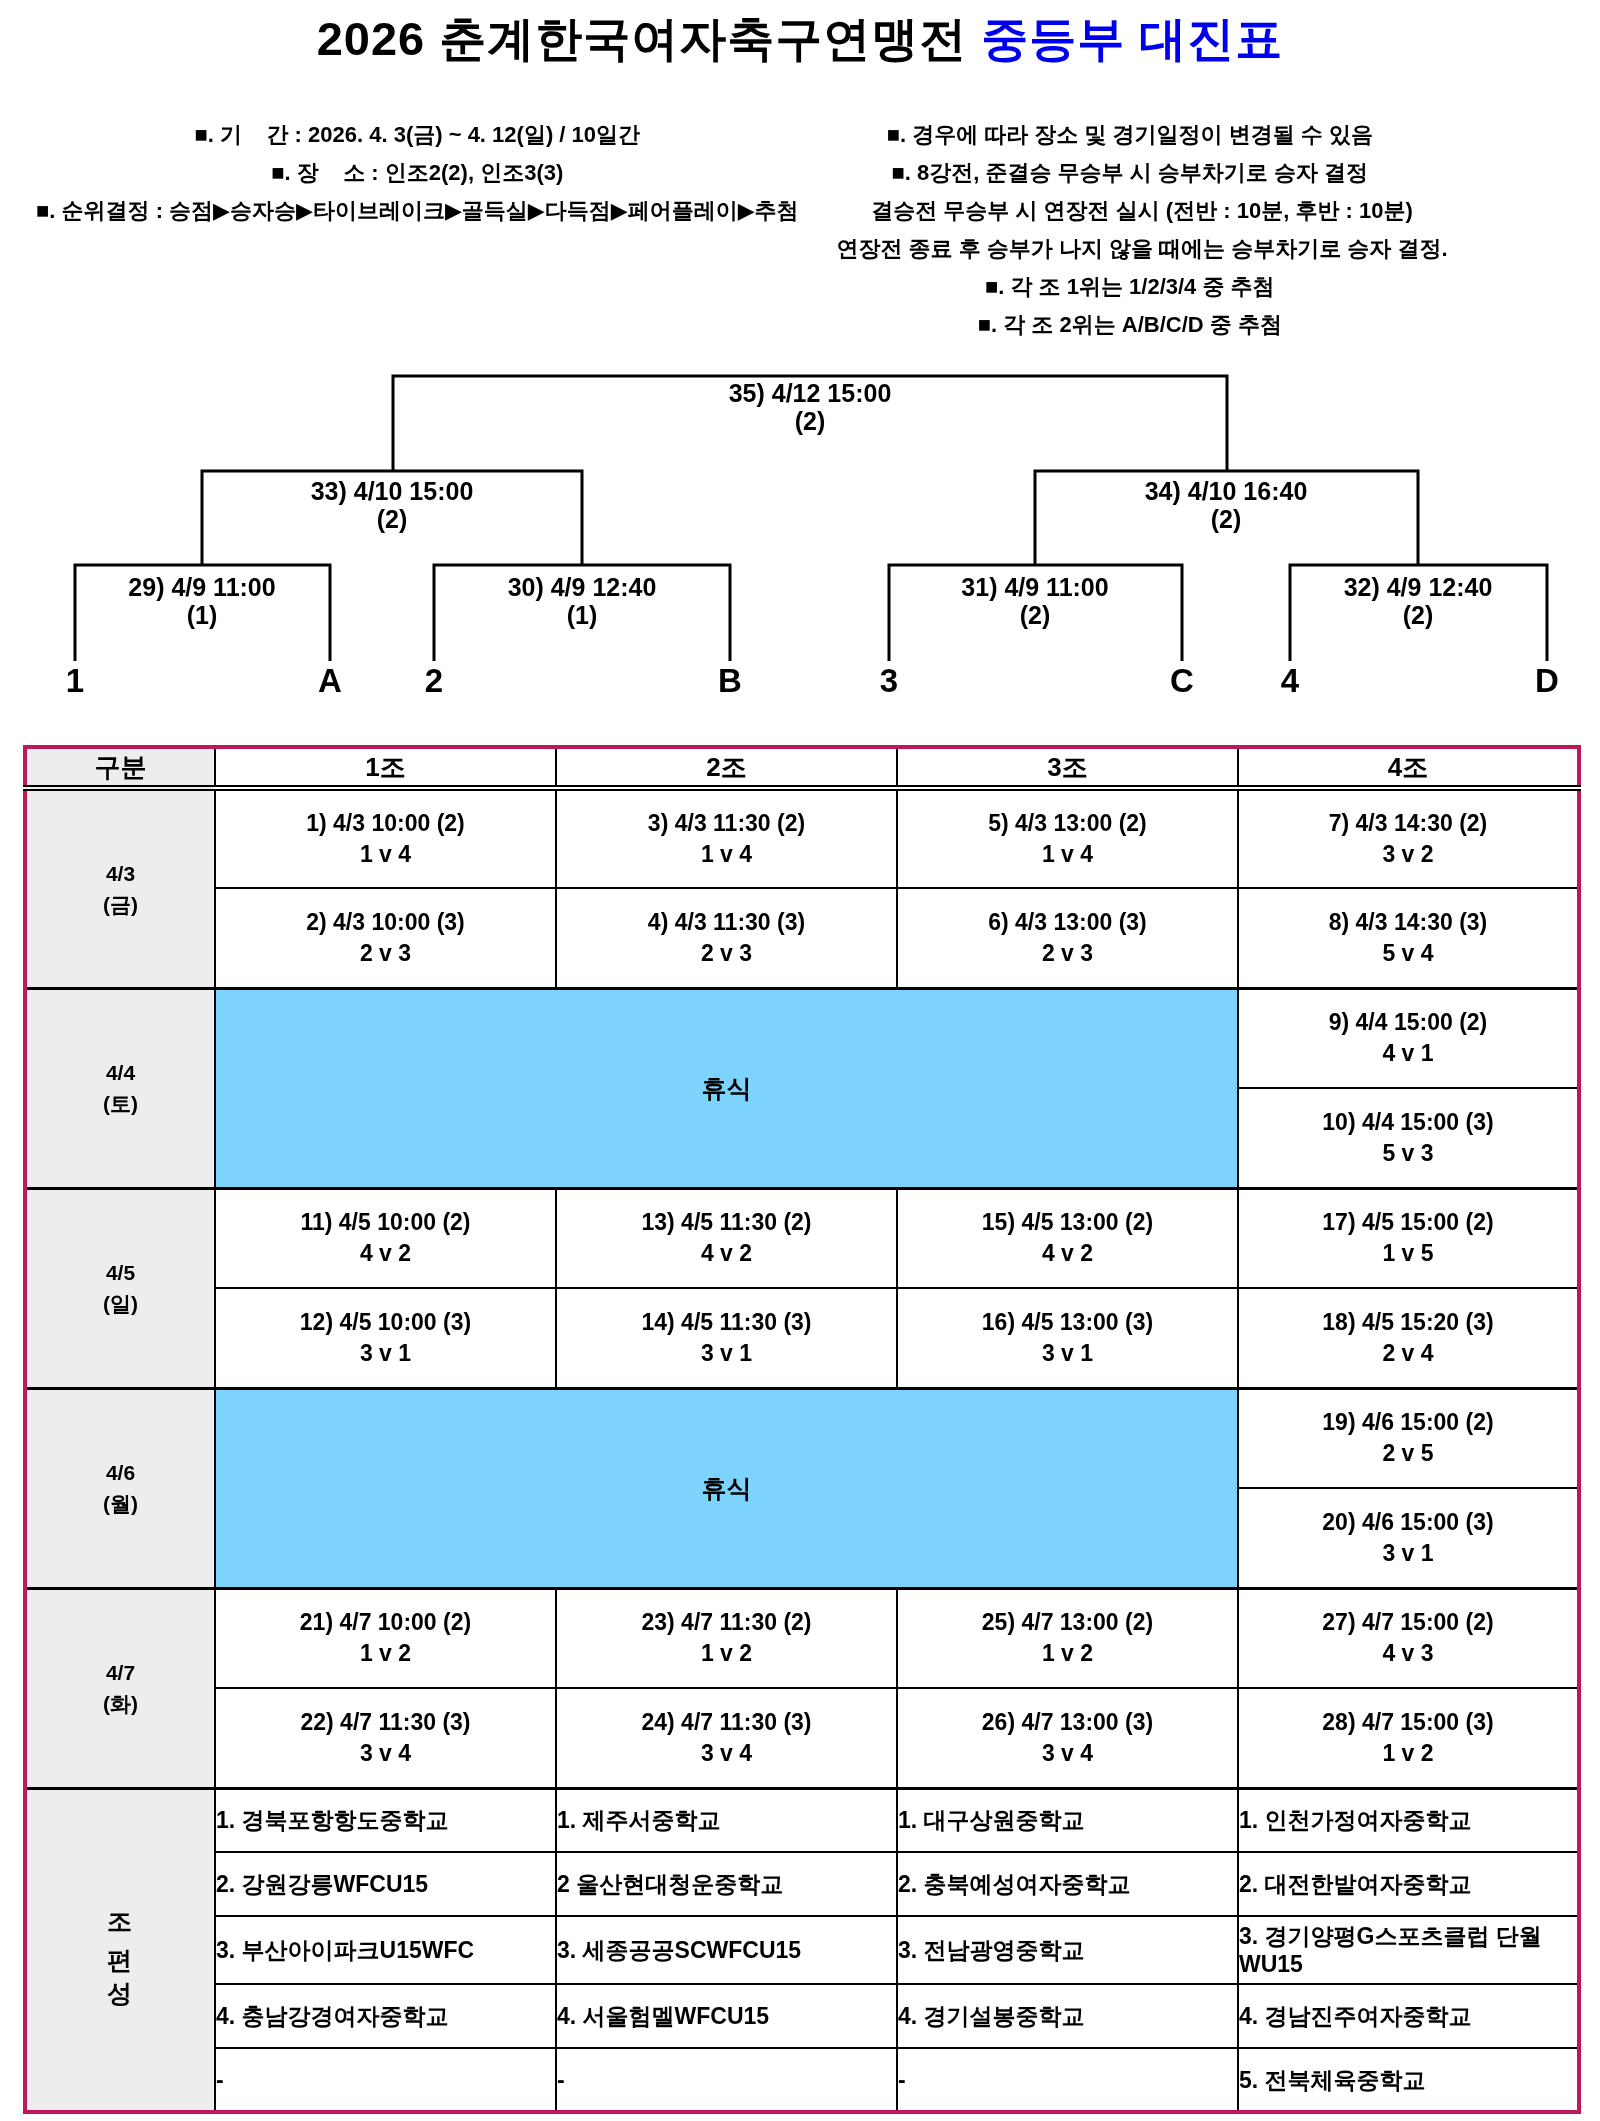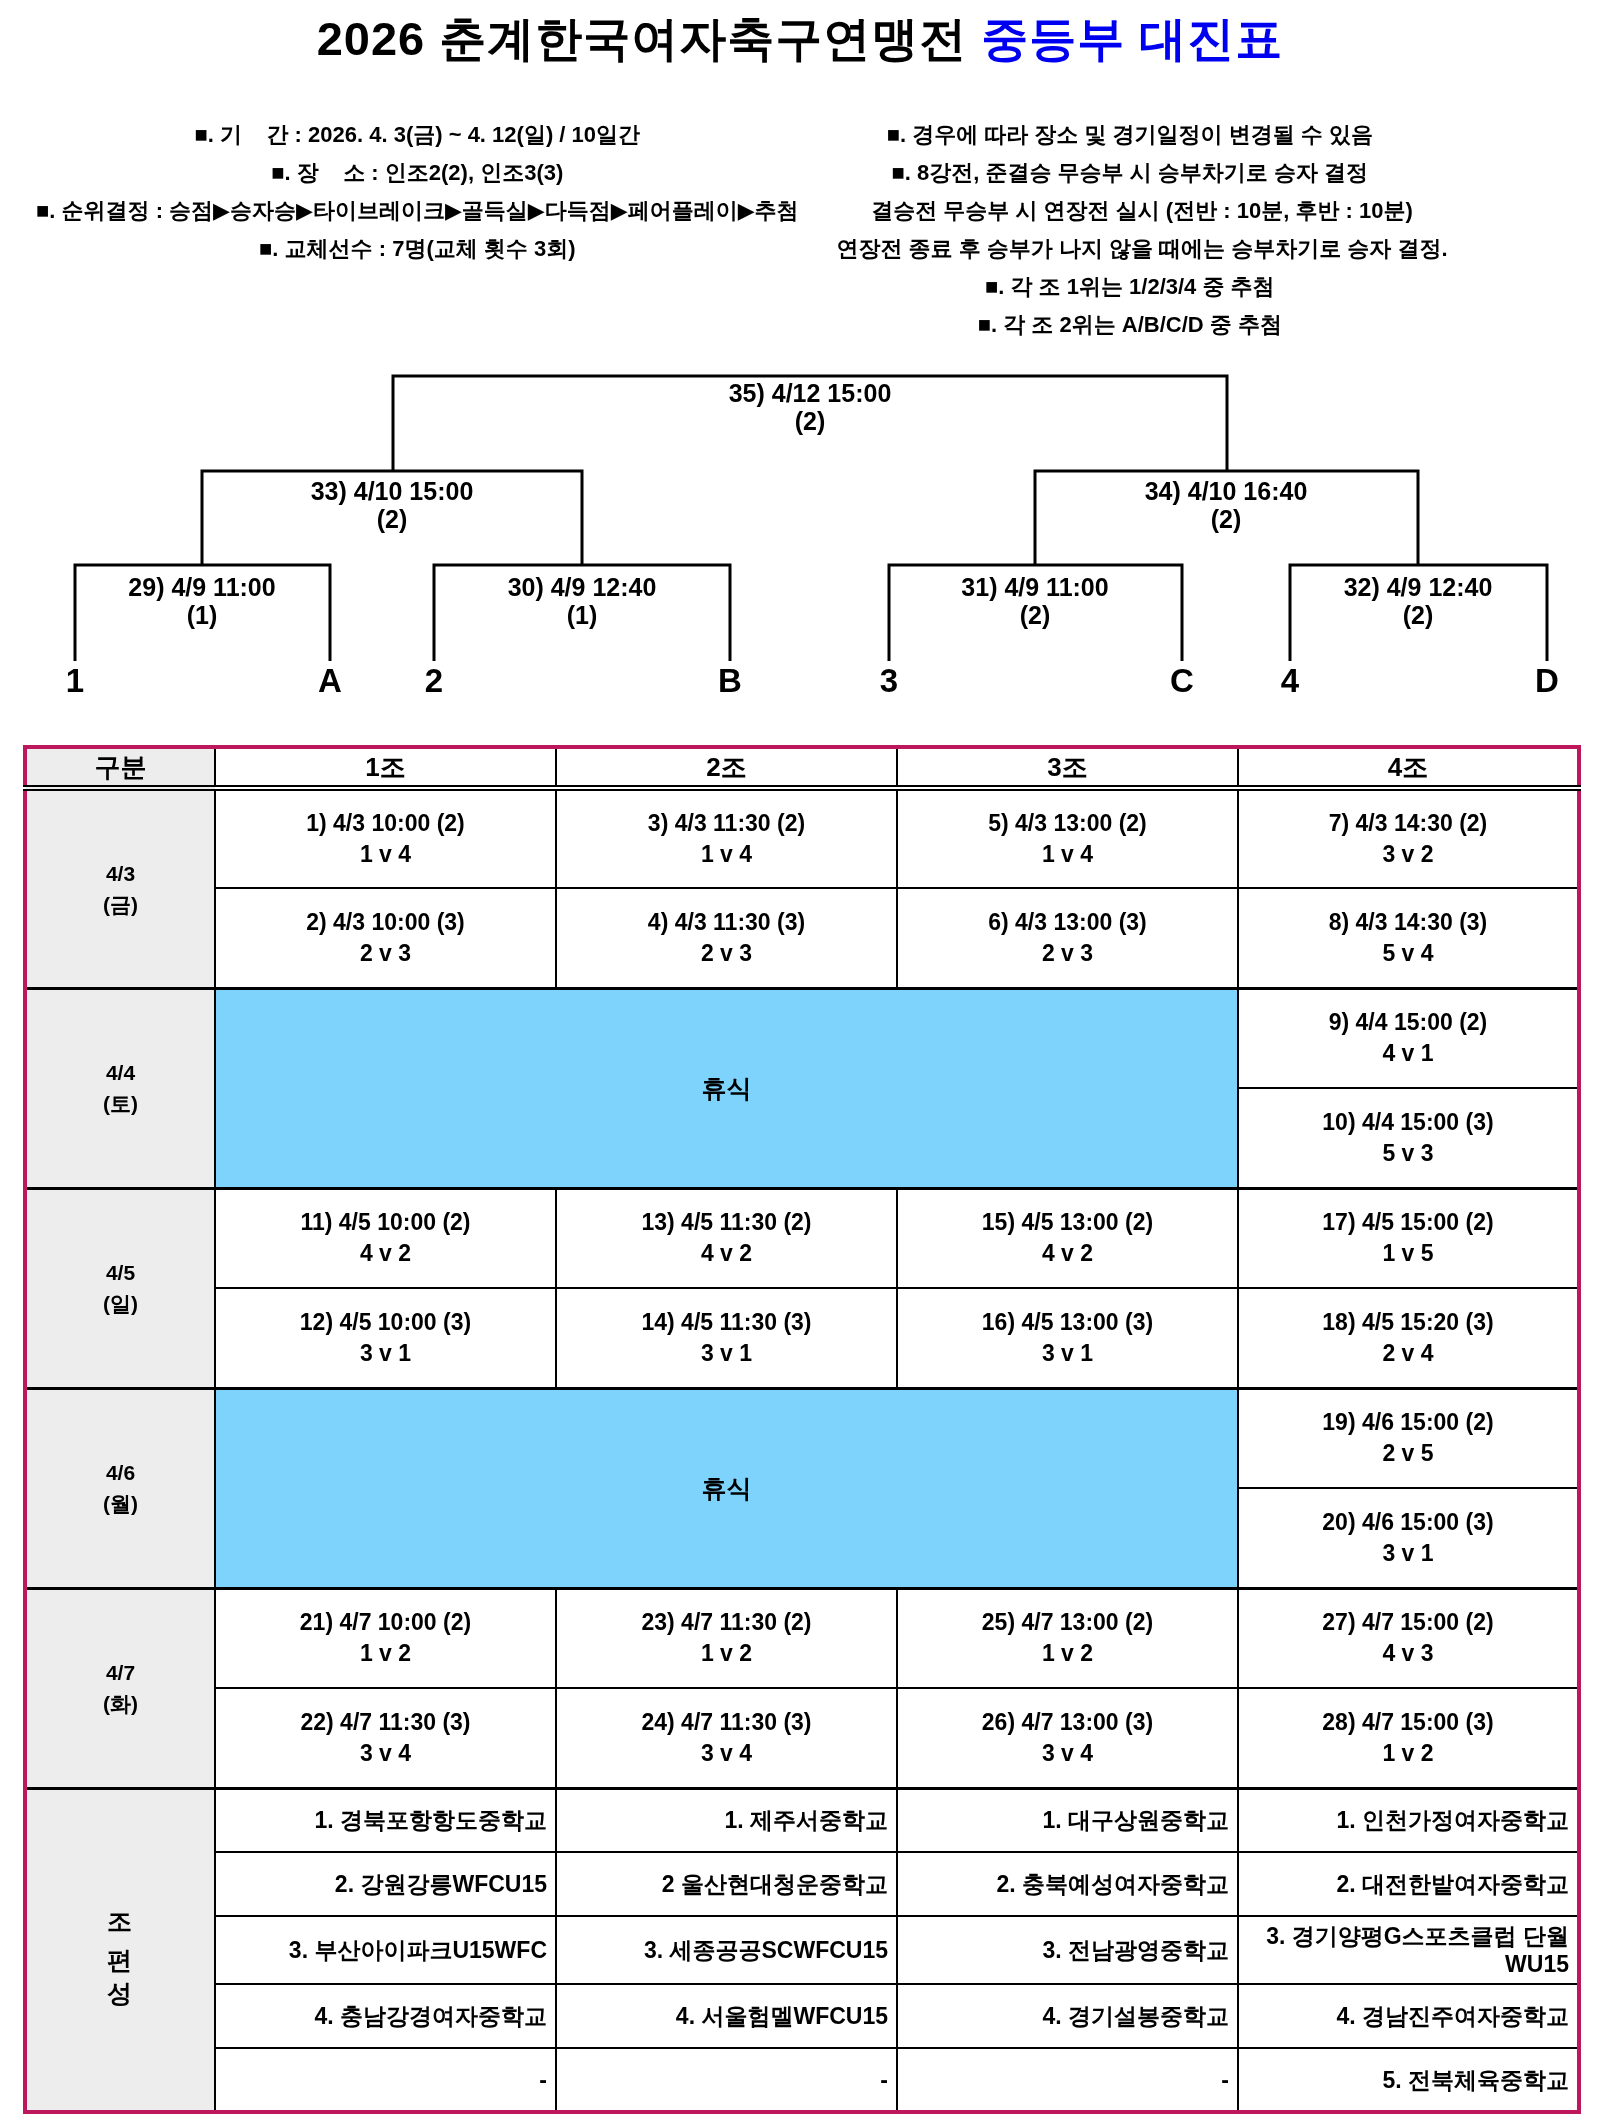--- a/index.html
+++ b/index.html
@@ -24,39 +24,38 @@
                      font-size:23px; font-weight:600; }
   .tbl tr.hdr th { height:41px; font-size:26px; font-weight:700; border-bottom:6px double #000; }
   .tbl th.gubun-h, .tbl th.date, .tbl th.groups { background:#ededed; }
   .tbl tr.mrow td, .tbl tr.mrow th { height:100px; }
   .tbl tr.block td, .tbl tr.block th { border-top:3px solid #000; }
   .tbl th.date { font-size:21px; font-weight:700; line-height:31px; }
   .tbl td.match div { line-height:31px; }
   .tbl td.rest { background:#7dd3fc; font-size:25px; font-weight:700; }
   .tbl tr.trow td, .tbl tr.trow th { height:64px; }
   .tbl tr.trow3 td { height:68px; }
-  .tbl td.team { text-align:right; padding-left:14px; padding-right:8px; line-height:28px;border-radius:23px; }
+  .tbl td.team { text-align:left; padding-right:8px; line-height:28px;border-radius:23px; }
   .vert { writing-mode:vertical-lr; text-orientation:upright; font-size:25px; font-weight:700; letter-spacing:8px; }
 </style>
 </head>
 <body>
 
 <div class="page">
 
   <div class="title">
     <span>2026 춘계한국여자축구연맹전</span>
     <span> </span>
     <span class="blue">중등부 대진표</span>
   </div>
 
   <div class="info-left">
     <div class="info-line">■. 기    간 : 2026. 4. 3(금) ~ 4. 12(일) / 10일간</div>
     <div class="info-line">■. 장    소 : 인조2(2), 인조3(3)</div>
     <div class="info-line">■. 순위결정 : 승점▶승자승▶타이브레이크▶골득실▶다득점▶페어플레이▶추첨</div>
-    <div class="info-line">■. 교체선수 : 7명(교체 횟수 3회)</div>
   </div>
 
   <div class="info-right">
     <div class="info-line">■. 경우에 따라 장소 및 경기일정이 변경될 수 있음</div>
     <div class="info-line">■. 8강전, 준결승 무승부 시 승부차기로 승자 결정</div>
     <div class="info-line">    결승전 무승부 시 연장전 실시 (전반 : 10분, 후반 : 10분)</div>
     <div class="info-line">    연장전 종료 후 승부가 나지 않을 때에는 승부차기로 승자 결정.</div>
     <div class="info-line">■. 각 조 1위는 1/2/3/4 중 추첨</div>
     <div class="info-line">■. 각 조 2위는 A/B/C/D 중 추첨</div>
   </div>

